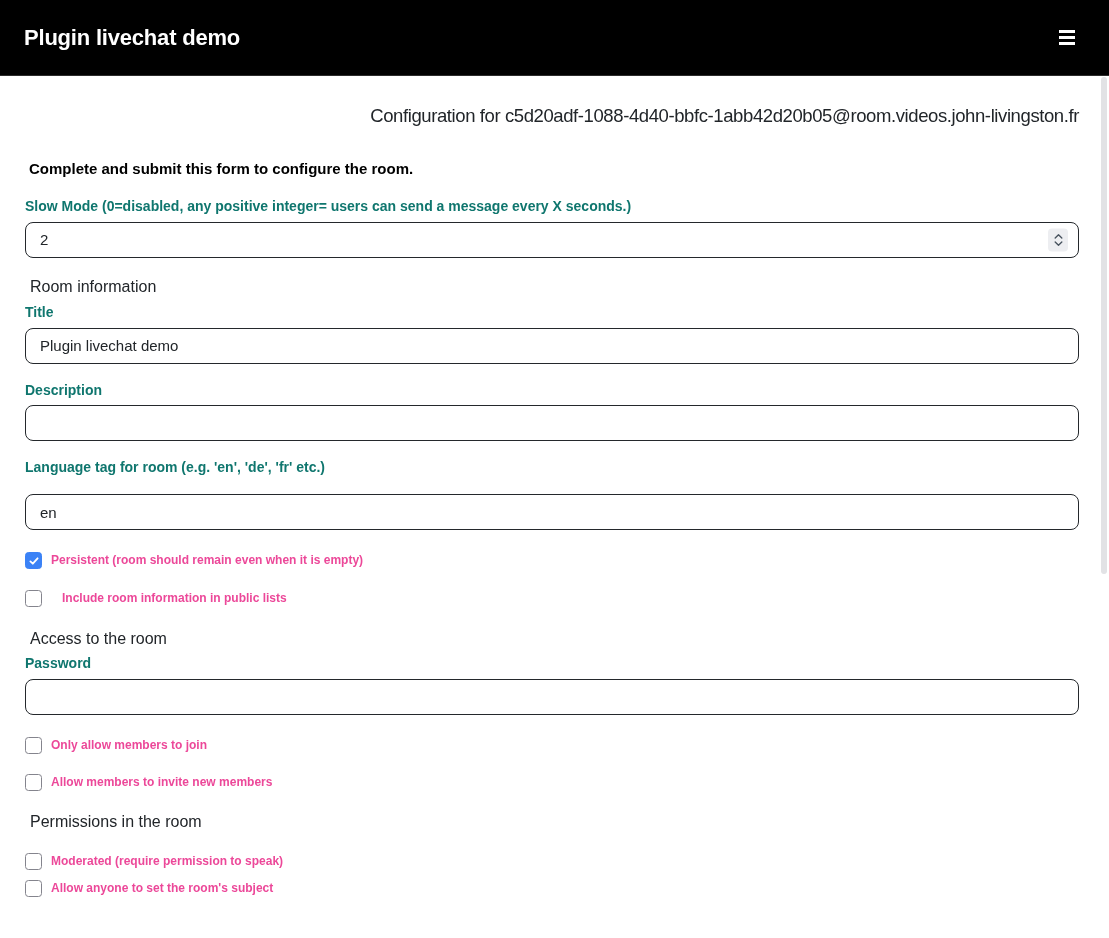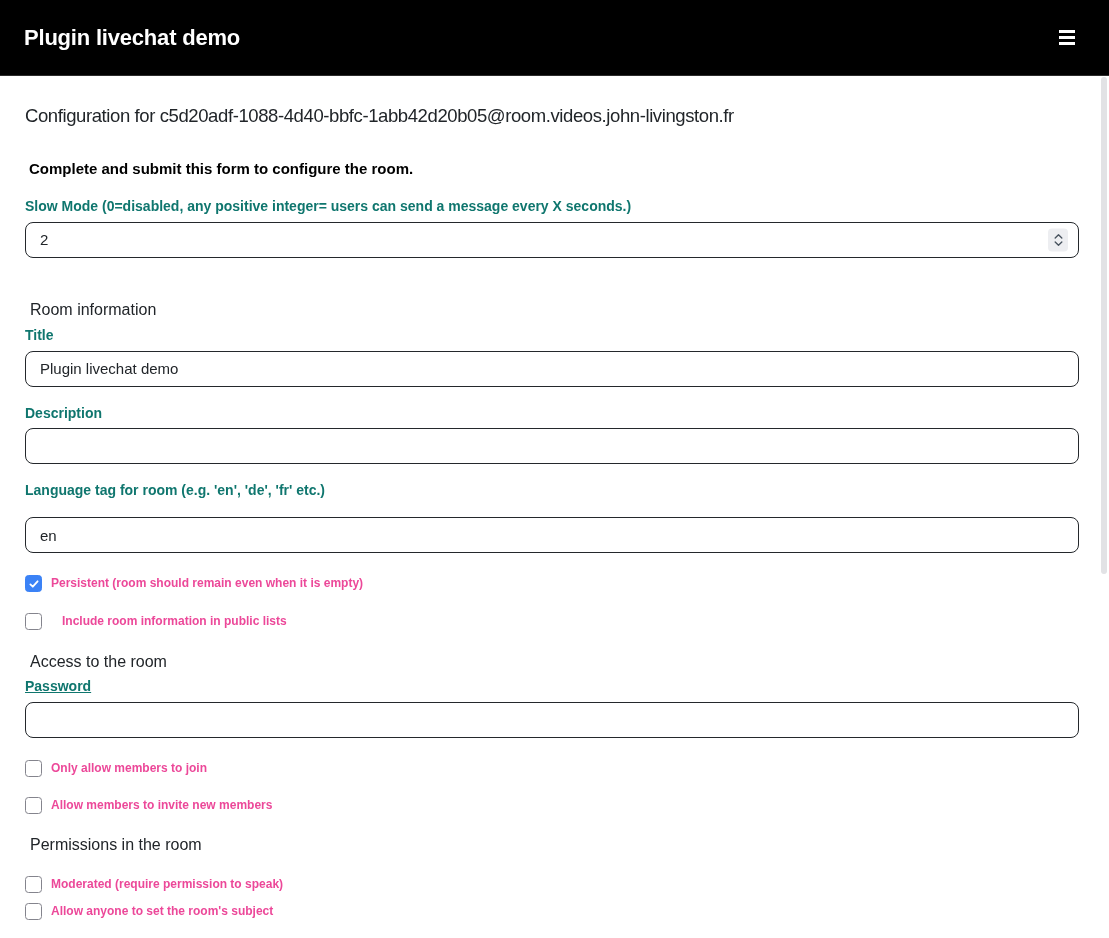--- a/index.html
+++ b/index.html
@@ -43,21 +43,21 @@
     width: 6px; height: 497px;
     background: #e2e2e5;
     border-radius: 3px;
   }
 
   
   .content { padding: 0 30px 0 25px; }
 
   .page-heading {
     margin: 29px 0 0;
-    text-align: left;
+    text-align: right;
     font-size: 18.5px;
     font-weight: 400;
     letter-spacing: -0.4px;
     color: #212529;
     white-space: nowrap;
   }
   .instructions {
     margin: 33px 0 0;
     padding-left: 4px;
     font-size: 15px;
@@ -131,28 +131,28 @@
   .check-label {
     font-size: 12px;
     font-weight: bold;
     color: #ec4899;
     line-height: 1.25;
     text-align: right;
   }
 
   
   .lbl-slow      { margin: 21px 0 7px; }
-  .section-room  { margin-top: 42px; }
+  .section-room  { margin-top: 19px; }
   .lbl-title     { margin: 7px 0 7px; }
   .lbl-desc      { margin: 18px 0 7px; }
   .lbl-lang      { margin: 18px 0 18px; }
   .row-persistent{ margin-top: 22px; }
   .row-include   { margin-top: 21px; gap: 20px; }
   .section-access{ margin-top: 22px; }
-  .lbl-pass      { margin: 6px 0 7px; text-decoration: underline; }
+  .lbl-pass      { margin: 6px 0 7px; }
   .row-members   { margin-top: 22px; }
   .row-invite    { margin-top: 20px; }
   .section-perms { margin-top: 21px; }
   .row-subject   { margin-top: 10px; }
   .row-moderated { margin-top: 21px; }
 </style>
 </head>
 <body>
 
 <header class="app-header">

